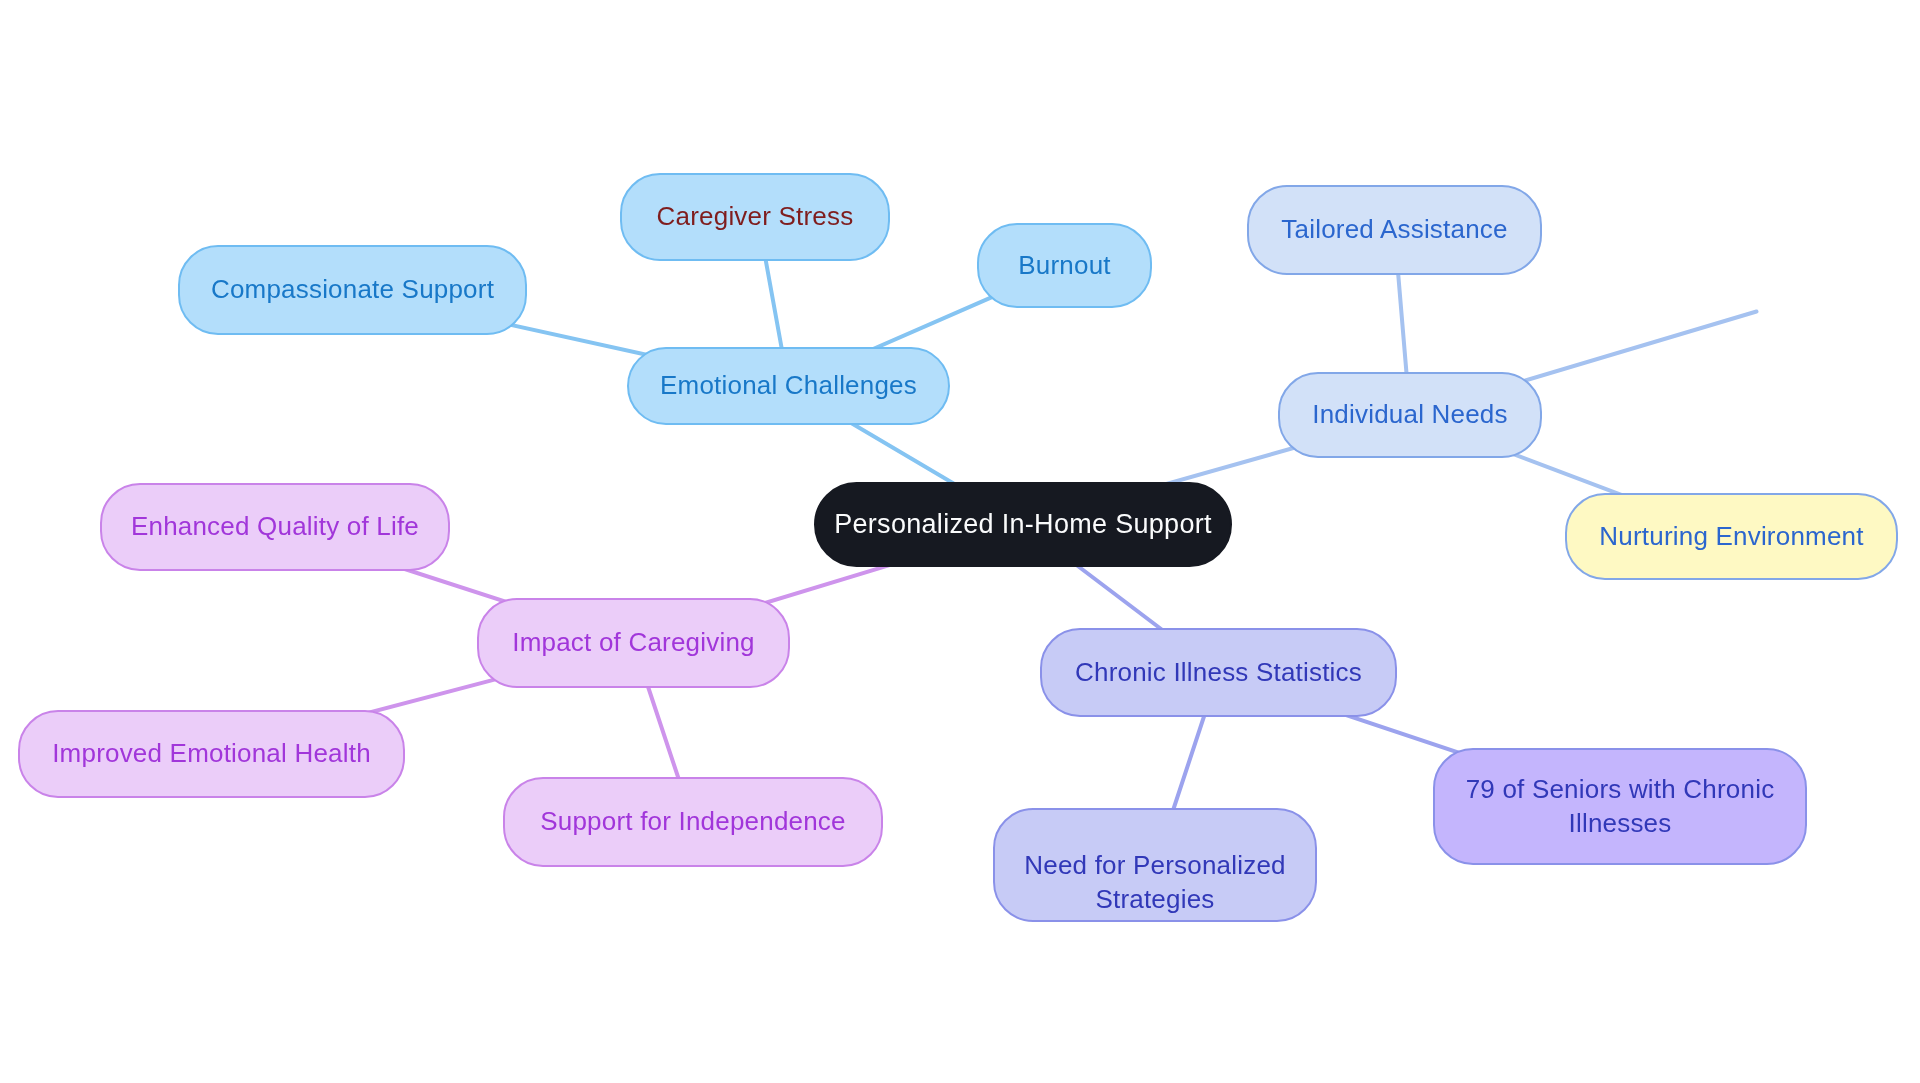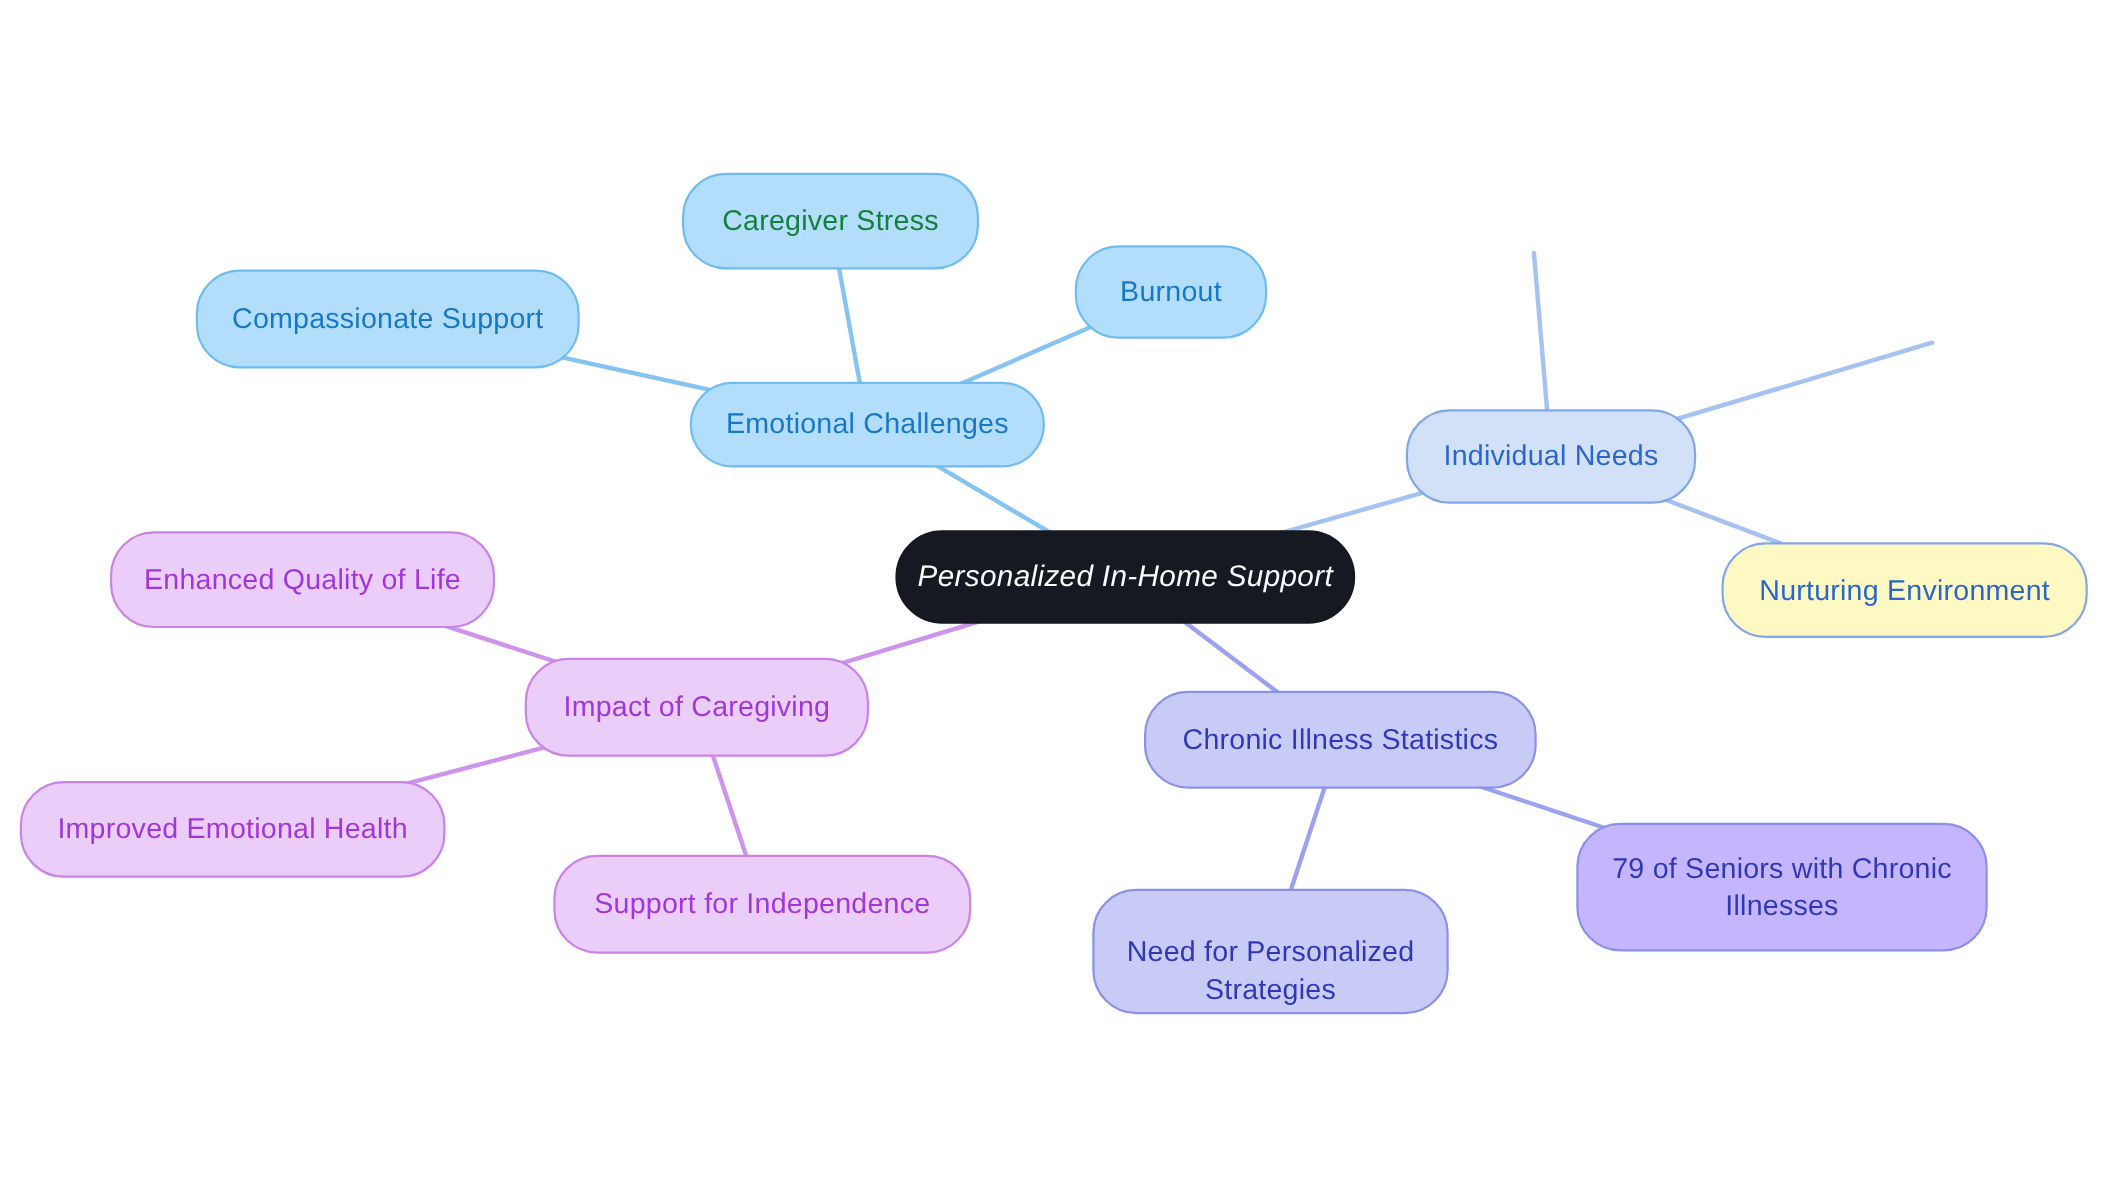--- a/index.html
+++ b/index.html
@@ -39,21 +39,20 @@
     line-height: 1.28;
     letter-spacing: 0.2px;
     padding: 4px 18px;
     cursor: pointer;
     user-select: none;
   }
   .node.root {
     border-radius: 43px;
     font-size: 27px;
     letter-spacing: 0.3px;
-    font-style: italic;
   }
 </style>
 </head>
 <body>
 
 <div class="stage">
   <svg class="edge-layer" xmlns="http://www.w3.org/2000/svg" viewBox="0 0 1920 1083">
       <line x1="1023" y1="524.5" x2="788.5" y2="386" stroke="#85c4f2" stroke-width="4" stroke-linecap="round"></line>
       <line x1="788.5" y1="386" x2="755" y2="201" stroke="#85c4f2" stroke-width="4" stroke-linecap="round"></line>
       <line x1="788.5" y1="386" x2="1064.5" y2="265.5" stroke="#85c4f2" stroke-width="4" stroke-linecap="round"></line>
@@ -66,31 +65,34 @@
       <line x1="633.5" y1="643" x2="275" y2="527" stroke="#ce94ec" stroke-width="4" stroke-linecap="round"></line>
       <line x1="633.5" y1="643" x2="211.5" y2="754" stroke="#ce94ec" stroke-width="4" stroke-linecap="round"></line>
       <line x1="633.5" y1="643" x2="693" y2="822" stroke="#ce94ec" stroke-width="4" stroke-linecap="round"></line>
       <line x1="1023" y1="524.5" x2="1218.5" y2="672.5" stroke="#9ca3ee" stroke-width="4" stroke-linecap="round"></line>
       <line x1="1218.5" y1="672.5" x2="1155" y2="865" stroke="#9ca3ee" stroke-width="4" stroke-linecap="round"></line>
       <line x1="1218.5" y1="672.5" x2="1620" y2="806.5" stroke="#9ca3ee" stroke-width="4" stroke-linecap="round"></line>
     </svg>
 <div class="node" style="left: 627px; top: 347px; width: 323px; height: 78px; background: rgb(179, 222, 251); border-color: rgb(111, 188, 242); color: rgb(24, 120, 200);">
       <span>Emotional Challenges</span>
     </div>
-    <div class="node" style="left: 620px; top: 157px; width: 270px; height: 88px; background: rgb(179, 222, 251); border-color: rgb(111, 188, 242); color: #15803d;">
+    <div class="node" style="left: 620px; top: 173px; width: 270px; height: 88px; background: rgb(179, 222, 251); border-color: rgb(111, 188, 242); color: #7f1d1d;">
       <span>Caregiver Stress</span>
     </div>
     <div class="node" style="left: 178px; top: 245px; width: 349px; height: 90px; background: rgb(179, 222, 251); border-color: rgb(111, 188, 242); color: rgb(24, 120, 200);">
       <span>Compassionate Support</span>
     </div>
     <div class="node" style="left: 977px; top: 223px; width: 175px; height: 85px; background: rgb(179, 222, 251); border-color: rgb(111, 188, 242); color: rgb(24, 120, 200);">
       <span>Burnout</span>
     </div>
     <div class="node" style="left: 1278px; top: 372px; width: 264px; height: 86px; background: rgb(210, 225, 248); border-color: rgb(130, 167, 232); color: rgb(43, 102, 206);">
       <span>Individual Needs</span>
+    </div>
+    <div class="node" style="left: 1247px; top: 185px; width: 295px; height: 90px; background: rgb(210, 225, 248); border-color: rgb(130, 167, 232); color: rgb(43, 102, 206);">
+      <span>Tailored Assistance</span>
     </div>
     <div class="node" style="left: 1565px; top: 493px; width: 333px; height: 87px; background: #fef9c3; border-color: rgb(130, 167, 232); color: rgb(43, 102, 206);">
       <span>Nurturing Environment</span>
     </div>
     <div class="node" style="left: 477px; top: 598px; width: 313px; height: 90px; background: rgb(235, 205, 249); border-color: rgb(201, 131, 233); color: rgb(161, 54, 218);">
       <span>Impact of Caregiving</span>
     </div>
     <div class="node" style="left: 100px; top: 483px; width: 350px; height: 88px; background: rgb(235, 205, 249); border-color: rgb(201, 131, 233); color: rgb(161, 54, 218);">
       <span>Enhanced Quality of Life</span>
     </div>

